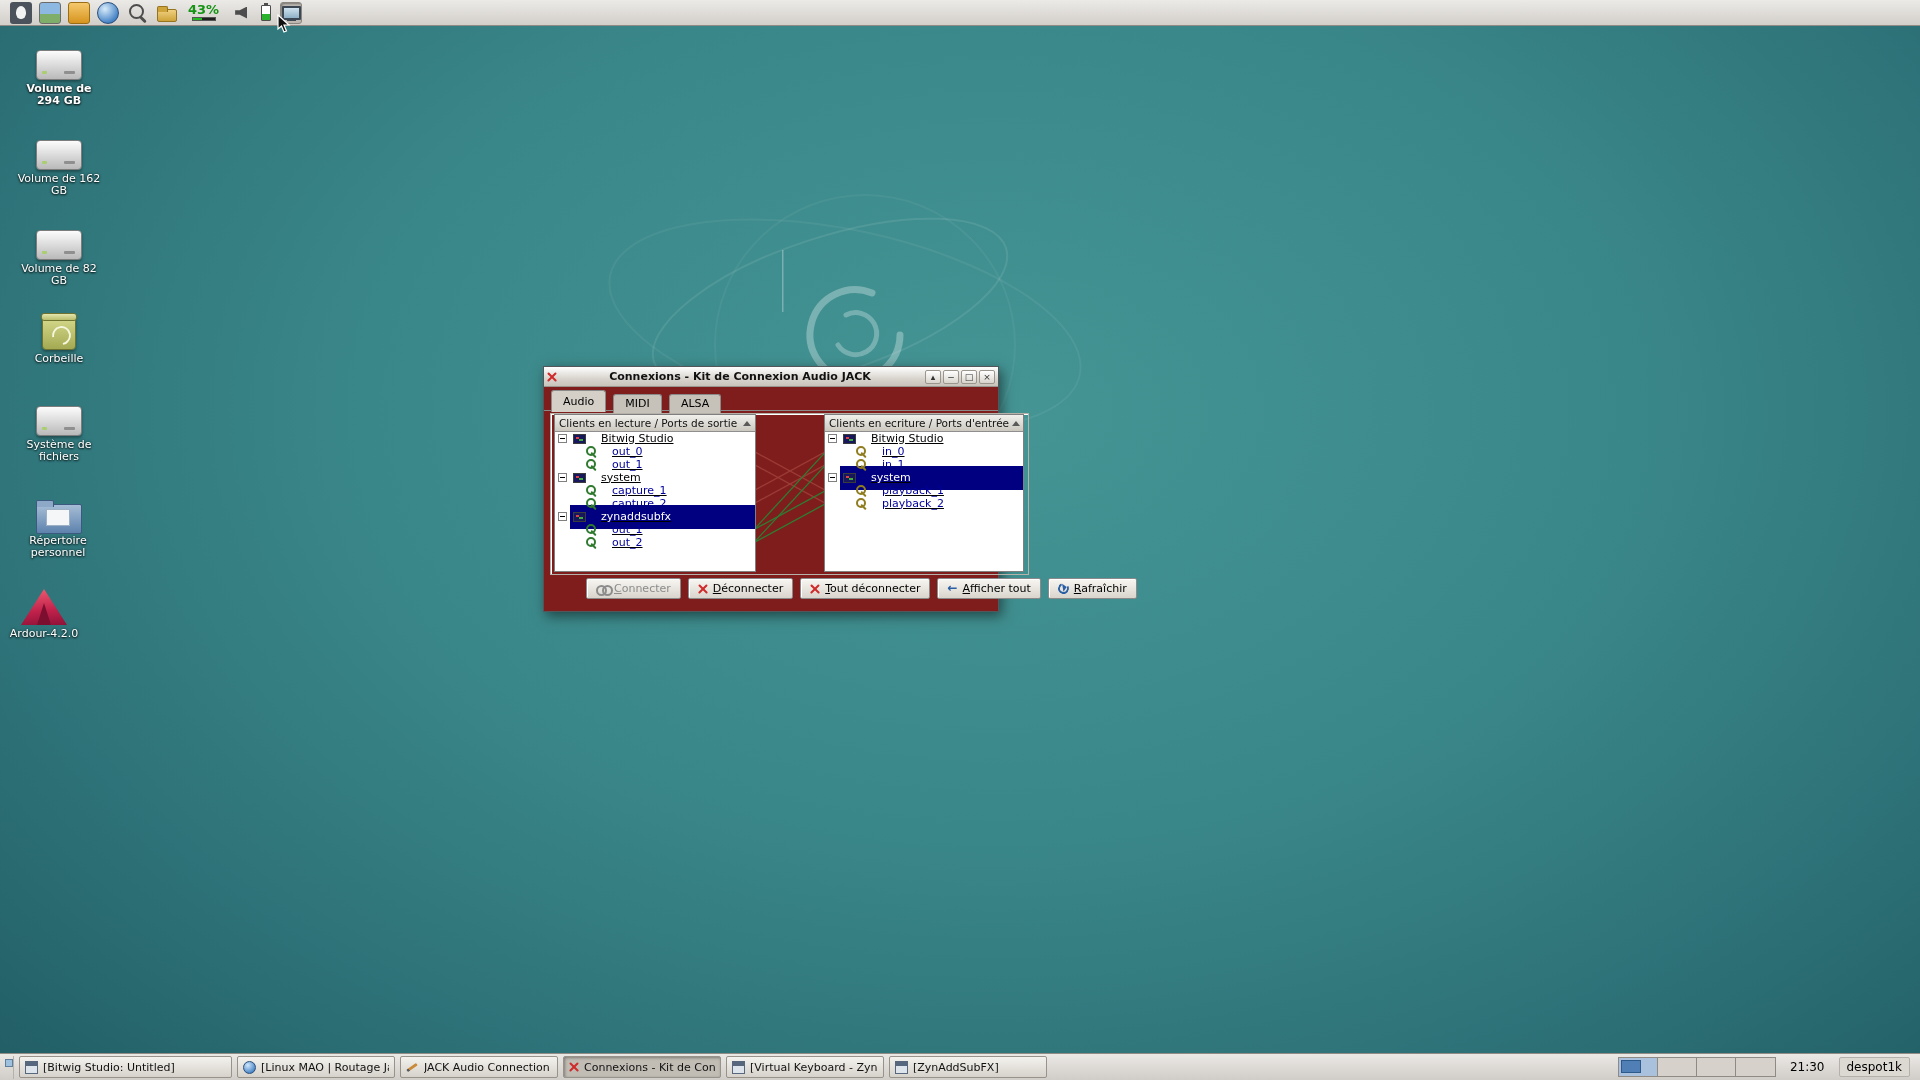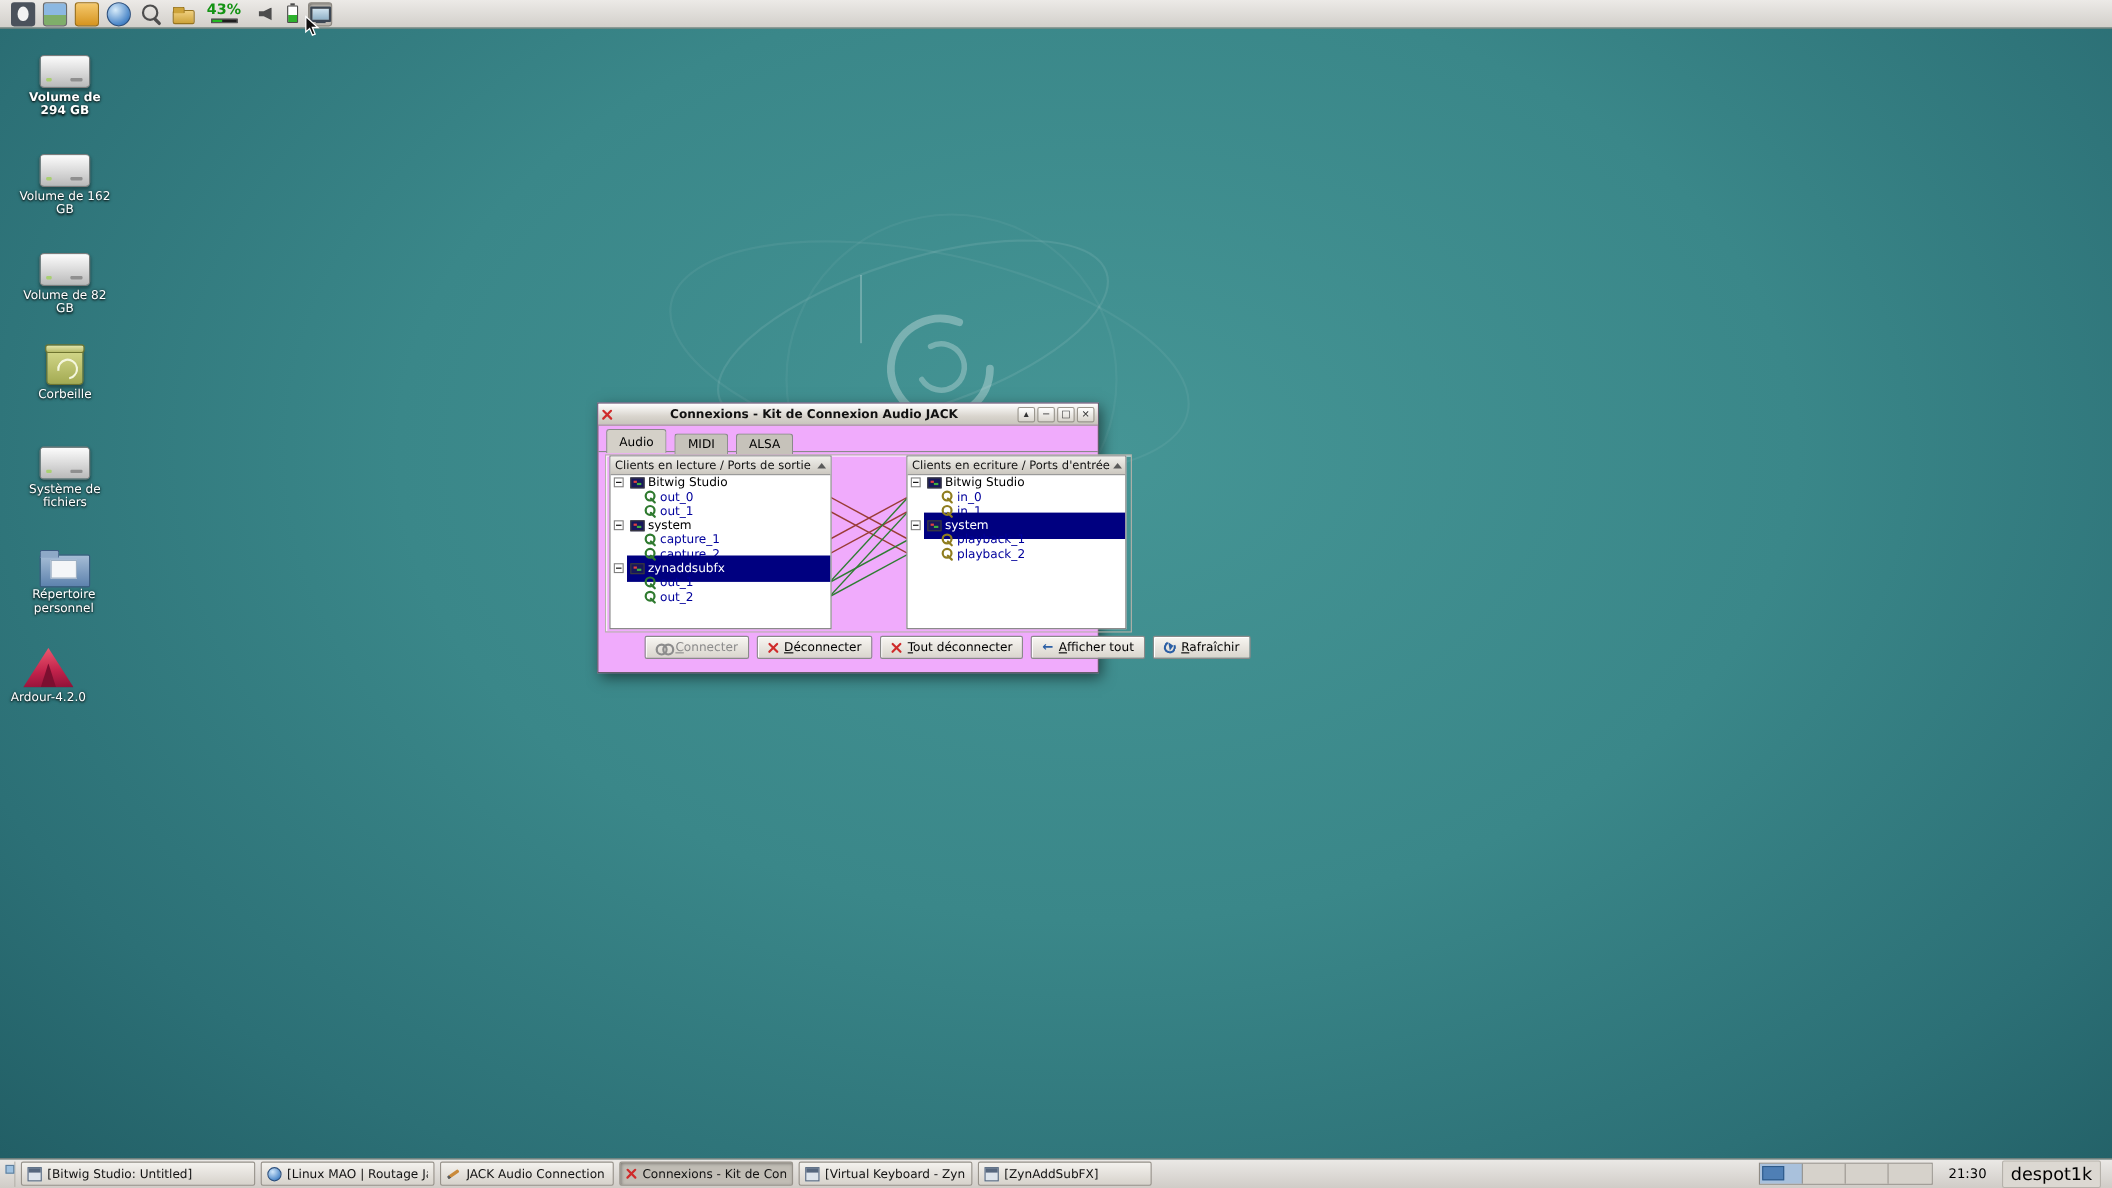--- a/index.html
+++ b/index.html
@@ -46,21 +46,21 @@
   .ic-home::before{content:"";position:absolute;left:0;top:4px;width:44px;height:28px;background:linear-gradient(#a6bdd6,#5d82ad);border:1px solid #3c5a80;border-radius:2px;}
   .ic-home::after{content:"";position:absolute;left:0;top:0;width:16px;height:6px;background:#8ea9c7;border:1px solid #3c5a80;border-bottom:none;border-radius:2px 2px 0 0;}
   .ic-home .doc{position:absolute;left:10px;top:9px;width:24px;height:17px;background:#f4f6f8;border:1px solid #9db0c4;z-index:2;}
   .ic-ardour{width:46px;height:36px;margin:4px auto 0;background:linear-gradient(175deg,#ef5d72,#c0214a 60%,#8e1238);clip-path:polygon(50% 0,100% 100%,0 100%);position:relative;filter:drop-shadow(0 2px 2px rgba(0,0,0,.4));}
   .ic-ardour::after{content:"";position:absolute;left:16px;top:14px;width:14px;height:22px;background:#7c0f30;clip-path:polygon(50% 0,100% 100%,0 100%);}
 
   
   #wallart{position:absolute;left:0;top:0;pointer-events:none;}
 
   
-  #jack-window{position:absolute;left:543px;top:366px;width:456px;height:246px;background:#f0abfc;border:1px solid #55565a;box-shadow:3px 4px 12px rgba(0,0,0,.5);z-index:40;}
+  #jack-window{position:absolute;left:543px;top:366px;width:456px;height:246px;background:#7f1d1d;border:1px solid #55565a;box-shadow:3px 4px 12px rgba(0,0,0,.5);z-index:40;}
   .titlebar{height:20px;background:linear-gradient(#ffffff,#d9d5ce 60%,#c8c4bc);border-bottom:1px solid #9a968e;display:flex;align-items:center;padding:0 3px;}
   .title-text{flex:1;text-align:center;font-size:11px;font-weight:bold;color:#111;}
   .tb-btn{width:16px;height:14px;margin-left:2px;border:1px solid #9a968e;background:linear-gradient(#fff,#d8d4cc);font-size:9px;line-height:12px;text-align:center;color:#333;cursor:pointer;border-radius:2px;flex:none;}
   .xicon{position:relative;width:12px;height:12px;display:inline-block;flex:none;}
   .xicon::before,.xicon::after{content:"";position:absolute;left:-1px;top:5px;width:14px;height:2.6px;background:#cf2b2b;border-radius:1px;}
   .xicon::before{transform:rotate(45deg);} .xicon::after{transform:rotate(-45deg);}
   .xicon.small{width:10px;height:10px;} .xicon.small::before,.xicon.small::after{top:4px;width:12px;height:2.2px;}
 
   .tabbar{position:relative;height:24px;padding-left:7px;}
   .tabbar::after{content:"";position:absolute;left:0;right:0;bottom:0;height:1px;background:#8a8a8a;}
@@ -70,21 +70,21 @@
   .tab-frame{position:absolute;left:6px;top:46px;width:479px;height:162px;border:1px solid #b6b2aa;box-shadow:inset 1px 1px 0 #fff;}
 
   .tree-panel{position:absolute;top:47px;width:202px;height:158px;background:#fff;border:1px solid #7f7f7f;overflow:hidden;}
   .tree-panel.left{left:10px;} .tree-panel.right{left:280px;width:200px;}
   .tree-header{height:17px;display:flex;align-items:center;justify-content:space-between;padding:0 4px;background:linear-gradient(#f1f0ec,#ccc8c0);border-bottom:1px solid #8f8f8f;font-size:10.5px;color:#111;cursor:pointer;white-space:nowrap;}
   .sort-indicator{width:0;height:0;border-left:4px solid transparent;border-right:4px solid transparent;border-bottom:5px solid #5a5a5a;margin-left:3px;flex:none;}
   .trow{display:flex;align-items:center;height:13px;padding-left:3px;cursor:pointer;}
   .trow.port{padding-left:27px;}
   .expander{width:9px;height:9px;border:1px solid #808080;background:#fff;margin-right:3px;position:relative;flex:none;}
   .expander::before{content:"";position:absolute;left:1px;right:1px;top:3px;height:1px;background:#000;}
-  .hl{display:flex;align-items:center;gap:3px;padding:12px 3px;height:13px;flex:1;}
+  .hl{display:flex;align-items:center;gap:15px;padding:12px 3px;height:13px;flex:1;text-decoration:underline;}
   .sel .hl{background:#000080;}
   .sel .tlabel{color:#fff !important;}
   .tlabel{font-size:11px;white-space:nowrap;line-height:12px;}
   .client .tlabel{color:#000;}
   .port .tlabel{color:#00009c;}
   .cicon{width:13px;height:10px;background:#17175c;border:1px solid #3c3c3c;position:relative;flex:none;}
   .cicon::after{content:"";position:absolute;left:2px;top:2px;width:3px;height:2px;background:#e04040;}
   .cicon::before{content:"";position:absolute;right:2px;bottom:2px;width:4px;height:2px;background:#3fae3f;}
   .picon{width:12px;height:11px;position:relative;flex:none;}
   .picon::before{content:"";position:absolute;left:1px;top:0;width:6px;height:6px;border:2px solid #2f7a2f;border-radius:50%;}
@@ -117,21 +117,21 @@
   .ti-window{background:#dde4ec;border:1px solid #56677e;}
   .ti-window::before{content:"";position:absolute;left:0;right:0;top:0;height:4px;background:#56677e;}
   .ti-globe{border-radius:50%;background:radial-gradient(circle at 35% 30%, #cfe6fa, #4a86c8 75%);border:1px solid #2b4f7d;}
   .ti-pencil::before{content:"";position:absolute;left:0;top:5px;width:12px;height:3px;background:linear-gradient(90deg,#5a5a5a 20%,#c98a3a 20%);transform:rotate(-35deg);border-radius:1px;}
   .pager{display:flex;margin-left:auto;border:1px solid #8f8b84;height:20px;}
   .pager-cell{width:39px;height:18px;background:#d6d2cb;border-right:1px solid #8f8b84;position:relative;cursor:pointer;}
   .pager-cell:last-child{border-right:none;}
   .pager-cell.active{background:#a9c1dc;}
   .pager-cell.active::before{content:"";position:absolute;left:2px;top:2px;width:18px;height:11px;background:#4f7fb5;border:1px solid #2d5a8a;}
   .clock{font-size:12px;color:#000;margin:0 14px;}
-  .user{font-size:16px;color:#000;margin-right:10px;padding:2px 7px;background:#dcd8d2;border:1px solid #b5b1aa;border-radius:2px;}
+  .user{font-size:12px;color:#000;margin-right:10px;padding:2px 7px;background:#dcd8d2;border:1px solid #b5b1aa;border-radius:2px;}
 
   
   #cursor{position:absolute;left:277px;top:14px;z-index:99;pointer-events:none;}
 </style>
 </head>
 <body>
 
 <svg id="wallart" width="1920" height="1080">
   <ellipse cx="830" cy="305" rx="185" ry="68" fill="none" stroke="rgba(255,255,255,0.09)" stroke-width="2" transform="rotate(-18 830 305)"></ellipse>
   <ellipse cx="845" cy="325" rx="240" ry="95" fill="none" stroke="rgba(255,255,255,0.06)" stroke-width="2" transform="rotate(12 845 325)"></ellipse>

